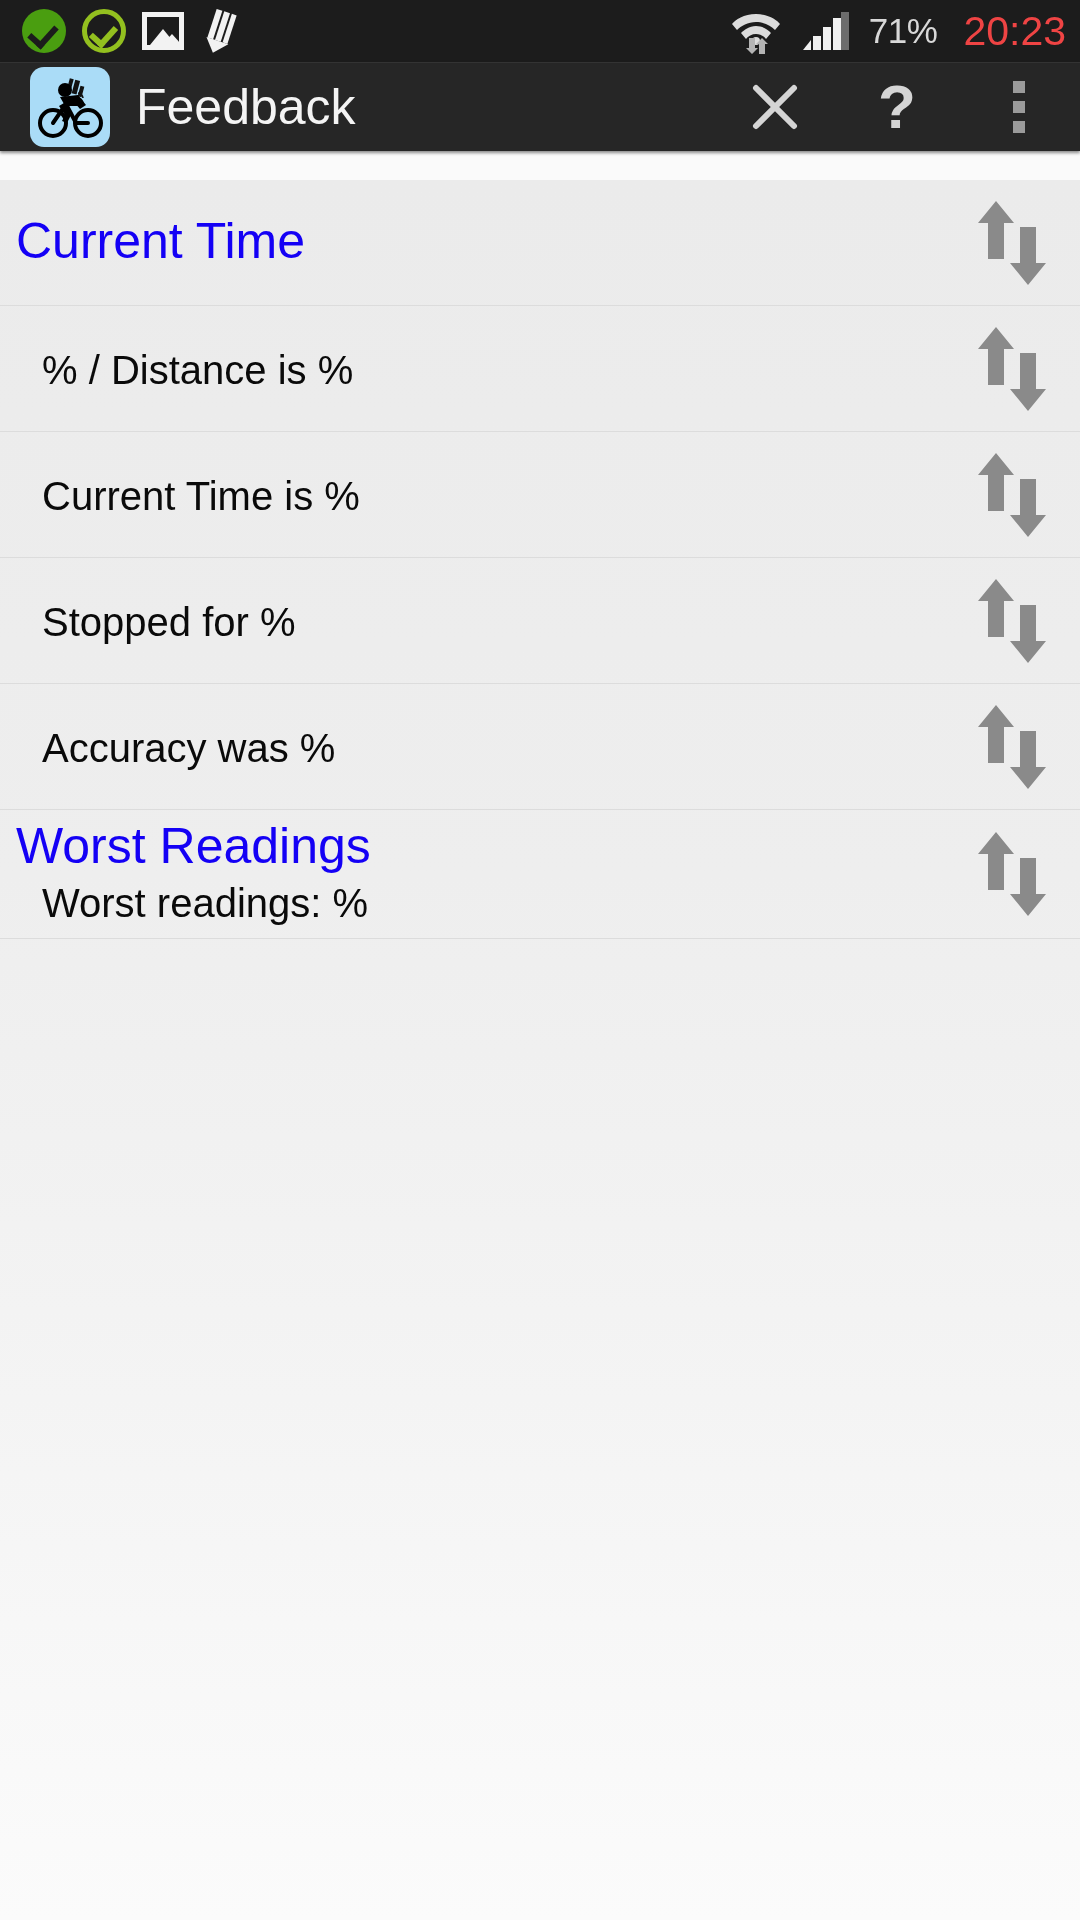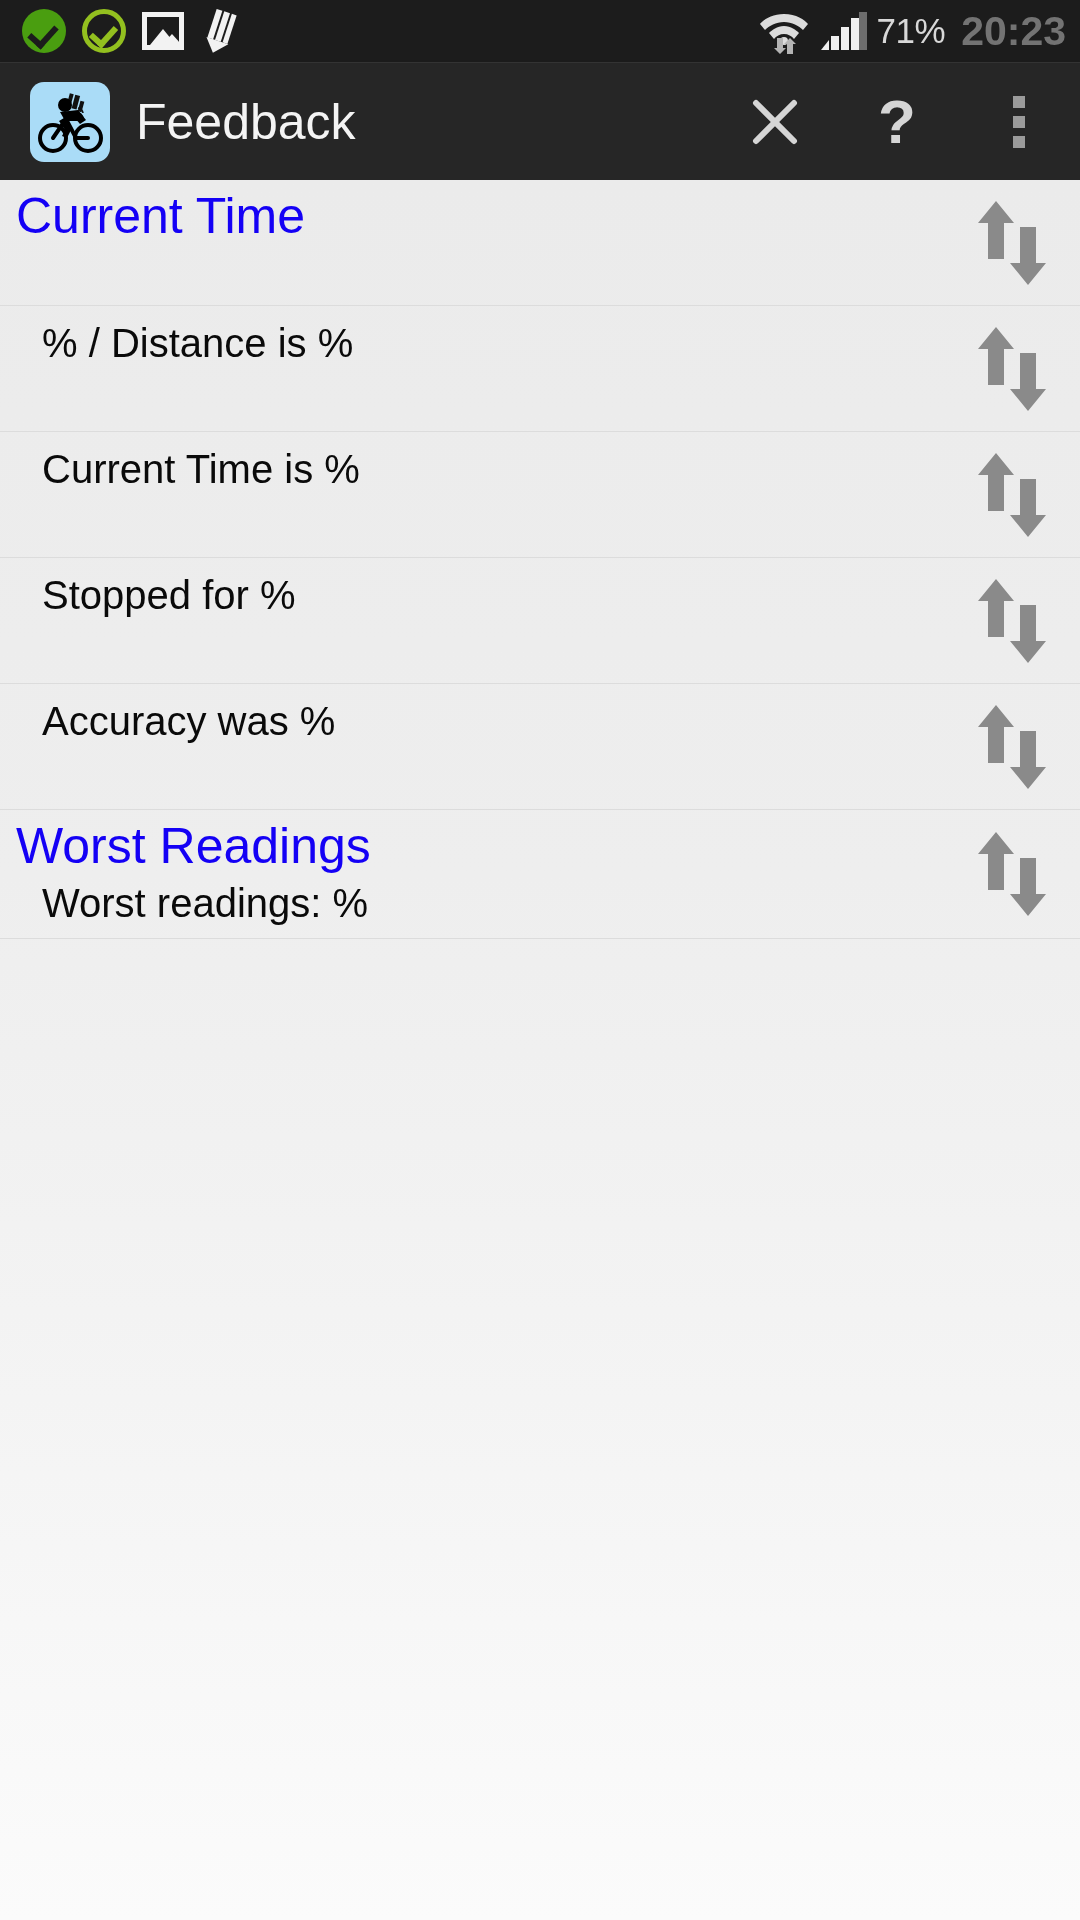--- a/index.html
+++ b/index.html
@@ -13,21 +13,21 @@
 
   
   .status-bar {
     position:relative;
     height:62px; width:100%;
     background:#1c1c1c;
     display:flex; align-items:center;
     padding:0 14px 0 22px;
   }
   .status-left { display:flex; align-items:center; gap:16px; }
-  .status-right { margin-left:auto; display:flex; align-items:center; gap:10px; }
+  .status-right { margin-left:auto; display:flex; align-items:center; gap:20px; }
 
   .ic-check-filled {
     width:44px; height:44px; border-radius:50%;
     background:#4a9e10; position:relative;
   }
   .ic-check-filled::after {
     content:""; position:absolute;
     left:12px; top:11px;
     width:12px; height:21px;
     border:solid #1c1c1c; border-width:0 6px 6px 0;
@@ -65,28 +65,28 @@
   }
   .ic-pencil { width:40px; height:48px; }
 
   .ic-wifi { width:50px; height:46px; }
   .ic-signal { width:48px; height:42px; }
   .battery-text {
     color:#d8d8d8; font-size:35px; letter-spacing:-0.5px;
     font-family:"Liberation Sans", sans-serif;
   }
   .clock-text {
-    color:#737373; font-size:41px; font-weight:700;
+    color:#ef4444; font-size:41px; font-weight:400;
     letter-spacing:0px; margin-left:6px;
   }
 
   
   .action-bar {
     position:relative;
-    height:118px; width:100%;
+    height:89px; width:100%;
     background:#262626;
     display:flex; align-items:center;
     border-top:1px solid #333;
     box-shadow:0 2px 3px rgba(0,0,0,0.45);
   }
   .app-icon {
     width:80px; height:80px;
     margin-left:30px;
     background:#aadcf7;
     border-radius:14px;
@@ -115,21 +115,21 @@
   .ic-overflow span { display:block; width:12px; height:12px; background:#9a9a9a; }
 
   
   .list {
     position:absolute;
     top:180px; left:0; right:0; bottom:0;
     background:linear-gradient(to bottom, #ebebeb 0%, #eeeeee 40%, #f4f4f4 70%, #fbfbfb 100%);
   }
   .row {
     position:relative;
-    display:flex; 
+    display:flex; align-items:center;
     min-height:126px;
     border-bottom:1px solid #dcdcdc;
     cursor:pointer;
     gap:28px;
   }
   .row-texts { flex:1; padding:8px 0 12px 0; }
   .row-title {
     color:#1400f5;
     font-size:50px;
     line-height:1.12;

